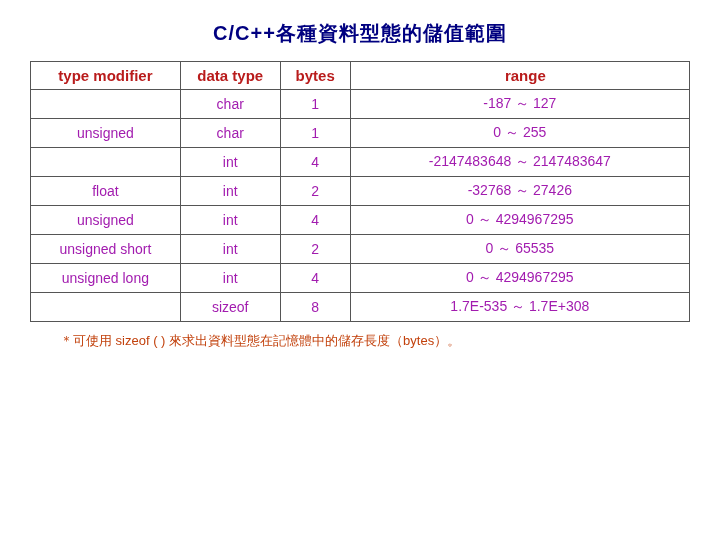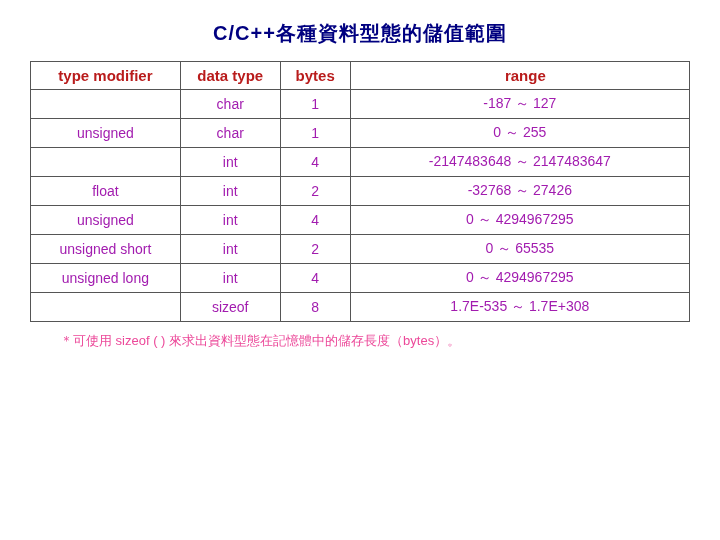--- a/index.html
+++ b/index.html
@@ -40,21 +40,21 @@
     tbody tr td {
       color: #a21caf;
     }
     .col-type { width: 150px; }
     .col-data { width: 100px; }
     .col-bytes { width: 70px; }
     .col-range { width: 340px; padding-left: 21px; }
     .note {
       margin-top: 10px;
       font-size: 13px;
-      color: #ec4899;
+      color: #c2410c;
       align-self: flex-start;
       margin-left: 30px;
     }
   </style>
 </head>
 <body>
 
 <h2>C/C++各種資料型態的儲值範圍</h2>
 
 <table>

